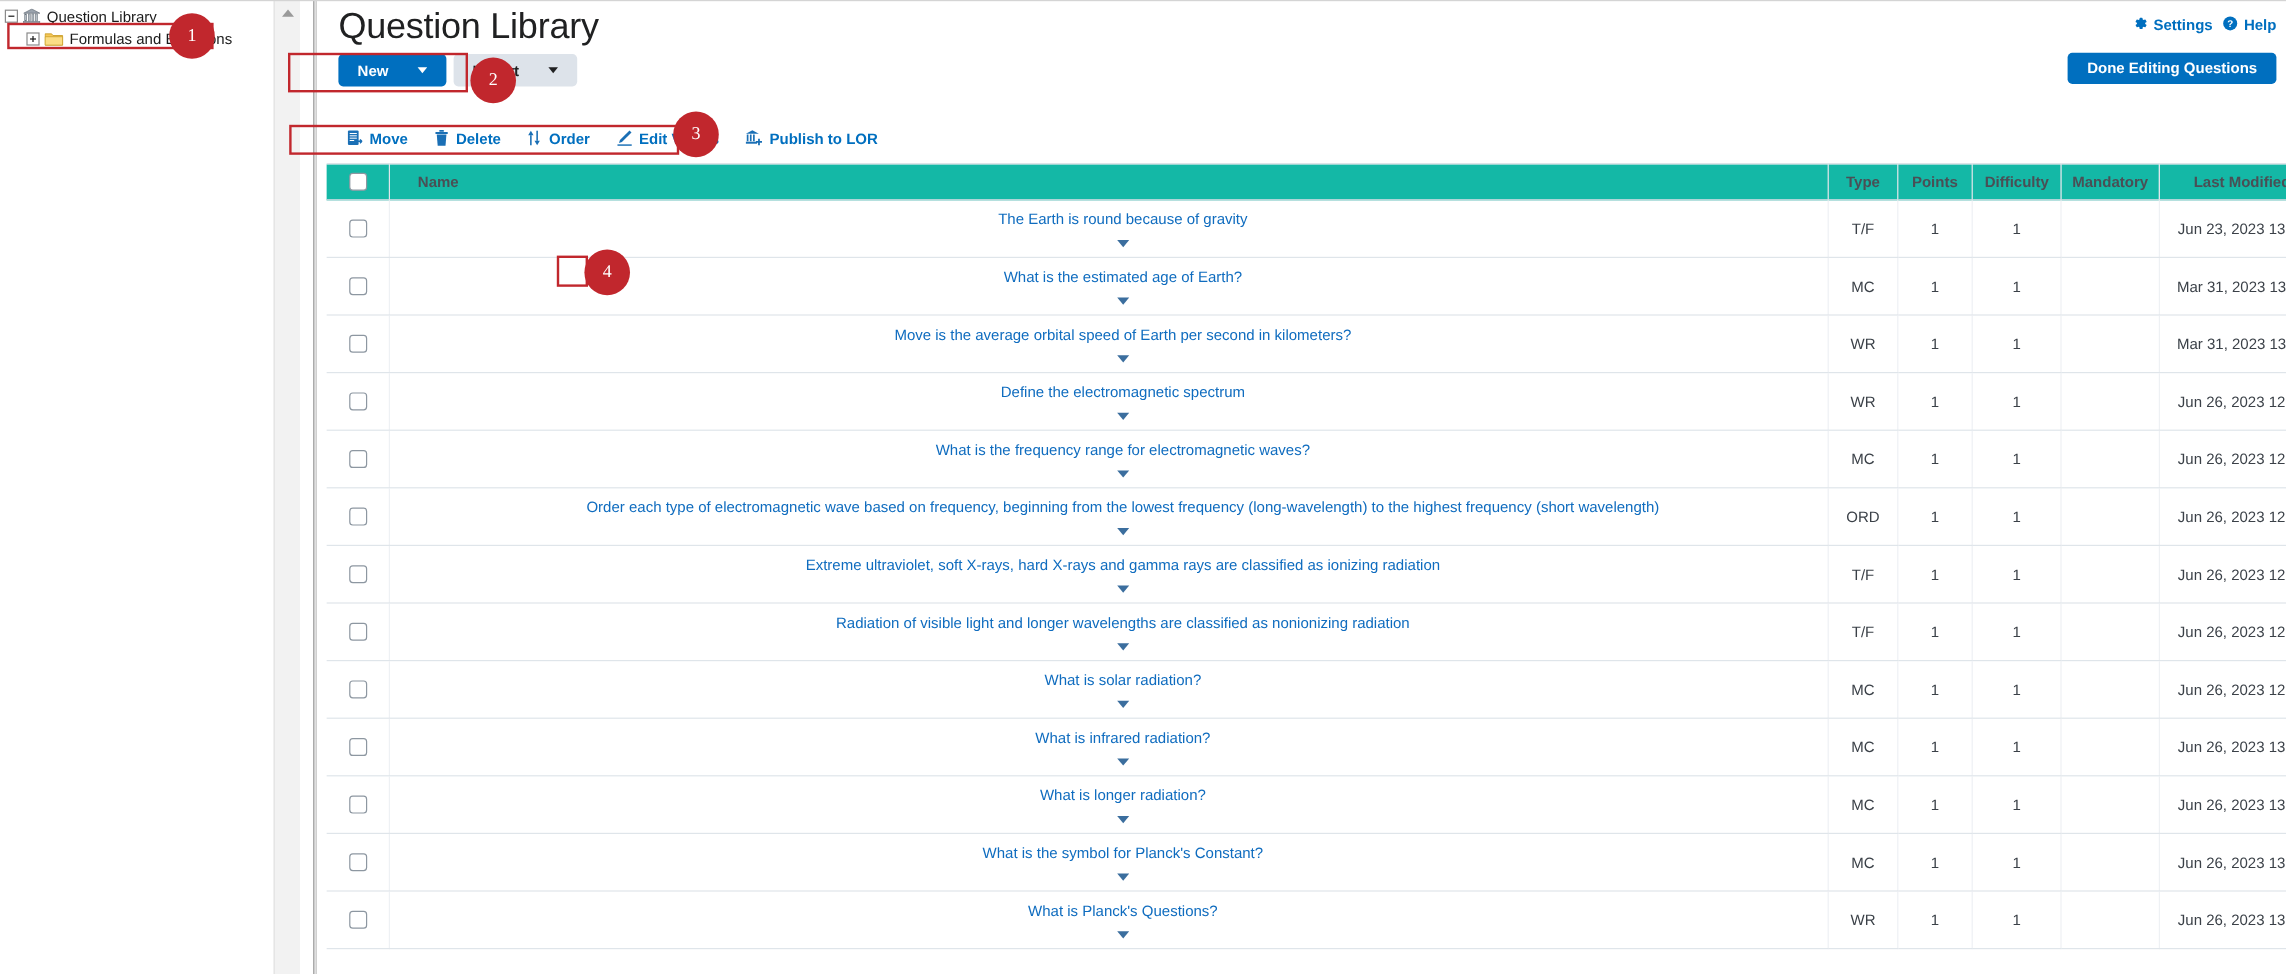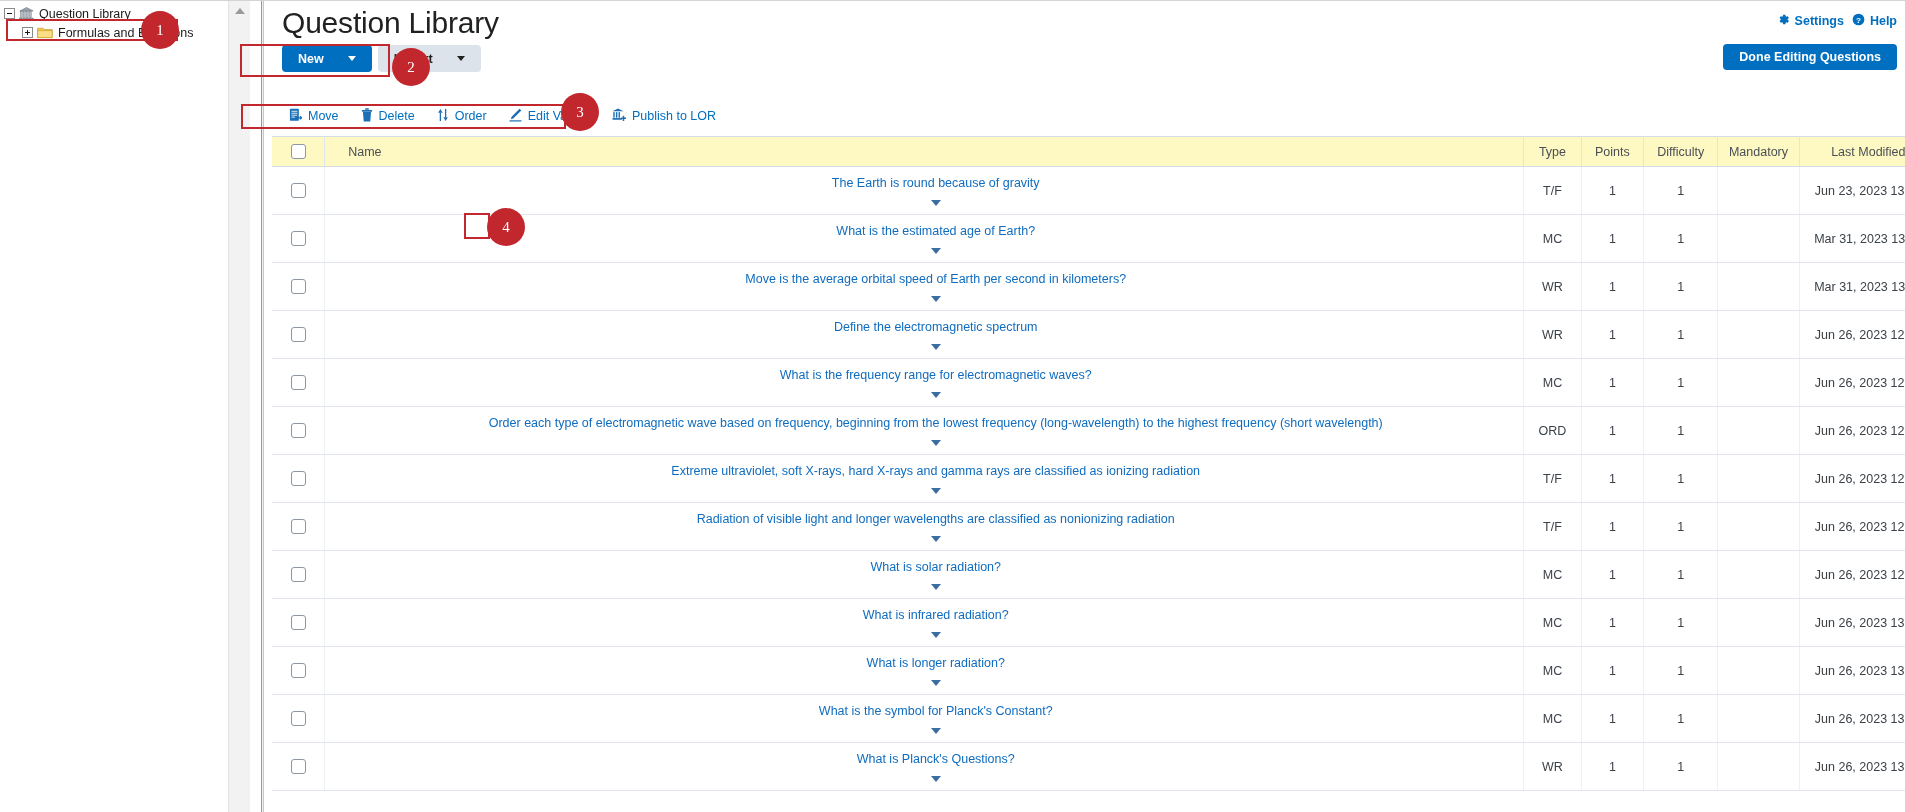--- a/index.html
+++ b/index.html
@@ -188,42 +188,42 @@
     gap: 22px;
     height: 22px;
     padding-left: 7px;
   }
   .action {
     display: flex;
     align-items: center;
     gap: 6px;
     color: #006fbf;
     font-size: 12.5px;
-    font-weight: 400;
+    font-weight: 700;
     cursor: pointer;
     white-space: nowrap;
   }
 
   
   .table-wrap {
     position: absolute;
     left: 0; right: 0; top: 136px; bottom: 0;
     padding-left: 0;
   }
   table.qtable {
     width: 1665px;
     margin-left: 0;
     border-collapse: collapse;
     table-layout: fixed;
     font-size: 12.5px;
   }
   table.qtable th {
-    background: #fef9c3;
+    background: #14b8a6;
     color: #4a4f55;
-    font-weight: 400;
+    font-weight: 700;
     font-size: 12.5px;
     height: 30px;
     border-top: 1px solid #d5dce3;
     border-bottom: 1px solid #d5dce3;
     border-right: 1px solid #dfe5ea;
     text-align: center;
     padding: 0;
   }
   table.qtable th.c-check { width: 44px; border-right: 1px solid #dfe5ea; }
   table.qtable th.c-name  { width: 1001px; text-align: left; padding-left: 23px; border-right: 1px solid #dfe5ea;}

